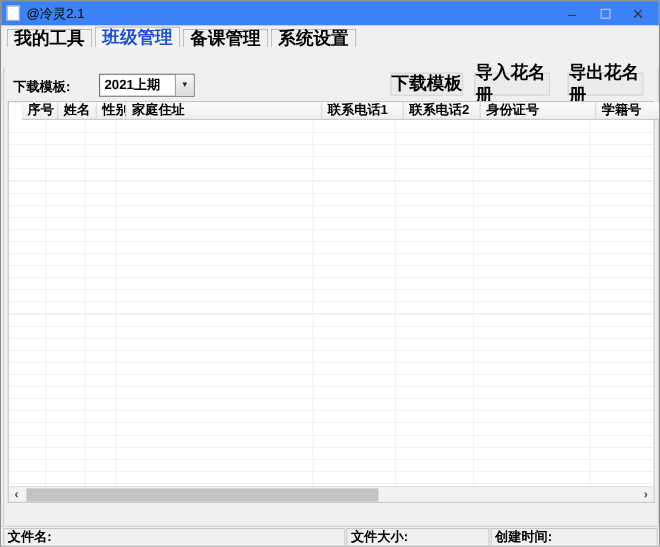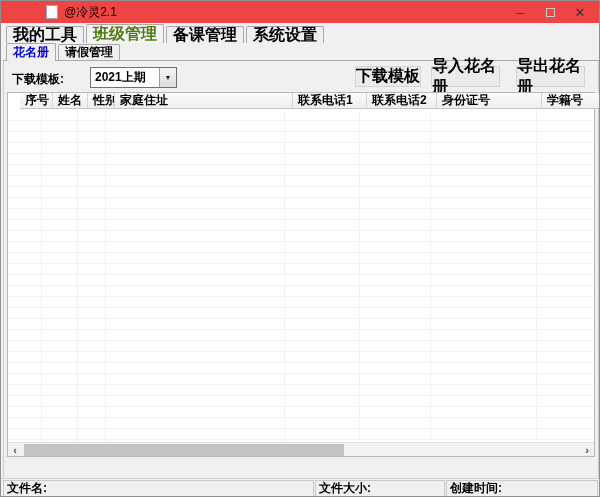--- a/index.html
+++ b/index.html
@@ -7,21 +7,21 @@
   body { font-family: "Liberation Sans", sans-serif; }
 
   .window {
     position: relative; width: 600px; height: 497px;
     background: #f0f0f0; border: 1px solid #8f8f8f; overflow: hidden;
   }
 
   
   .titlebar {
     position: absolute; left:0; top:0; width:100%; height:22px;
-    background:#ef4444; display:flex; align-items:center;padding-left:40px;
+    background:#3b82f6; display:flex; align-items:center;
   }
   .app-icon {
     width:12px; height:14px; margin-left:5px;
     background:#fdfdfd; border:1px solid #98a6b5;
   }
   .title-text { font-size:12px; color:#000; margin-left:6px; }
   .win-controls { position:absolute; right:4px; top:0; height:22px; display:flex; }
   .win-btn { width:30px; height:22px; display:flex; align-items:center; justify-content:center;
              font-size:13px; color:#333; }
   .max-glyph { width:9px; height:9px; border:1px solid #c9c9c9; }
@@ -31,21 +31,21 @@
     position:absolute; left:2px; top:23px; width:596px; height:19px;
     display:flex; align-items:flex-end; padding-left:3px;
   }
   .tab {
     height:17px; padding:0 6px; margin-right:2px;
     display:flex; align-items:center;
     background:#f0f0f0; border:1px solid #a9a9a9; border-bottom:none;
     border-radius:2px 2px 0 0;
     font-size:16px; font-weight:700; color:#000;
   }
-  .tab.active { height:19px; background:#f4f4f4; color:#4d7c0f; position:relative; z-index:2; }
+  .tab.active { height:19px; background:#f4f4f4; color:#1d4ed8; position:relative; z-index:2; }
 
   
   .subtabstrip {
     position:absolute; left:2px; top:42px; width:596px; height:18px;
     display:flex; align-items:flex-end; padding-left:3px;
     border-bottom:1px solid #a9a9a9;
   }
   .subtab {
     height:16px; padding:0 6px; margin-right:2px;
     display:flex; align-items:center;
@@ -156,24 +156,20 @@
     </div>
   </div>
 
   <div class="tabstrip">
     <div class="tab">我的工具</div>
     <div class="tab active">班级管理</div>
     <div class="tab">备课管理</div>
     <div class="tab">系统设置</div>
   </div>
 
-  <div class="subtabstrip">
-    <div class="subtab active">花名册</div>
-    <div class="subtab">请假管理</div>
-  </div>
 
   <div class="page">
 
     <div class="semester-label">下载模板:</div>
 
     <div class="combo">
       <div class="combo-value">2021上期</div>
       <div class="combo-arrow">▼</div>
     </div>
 

